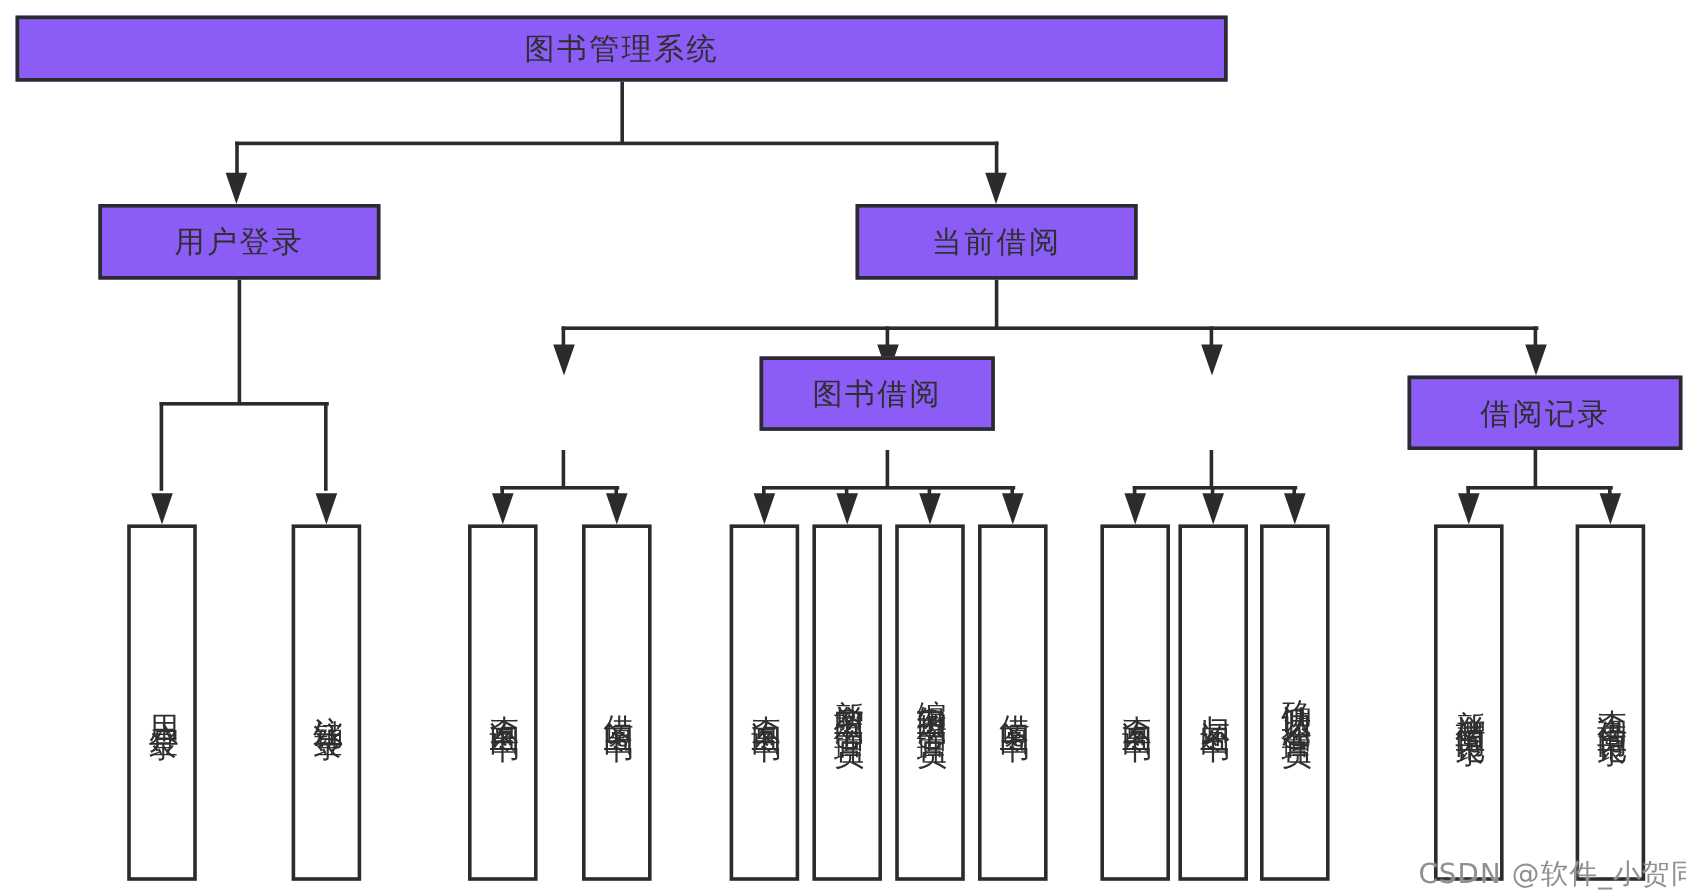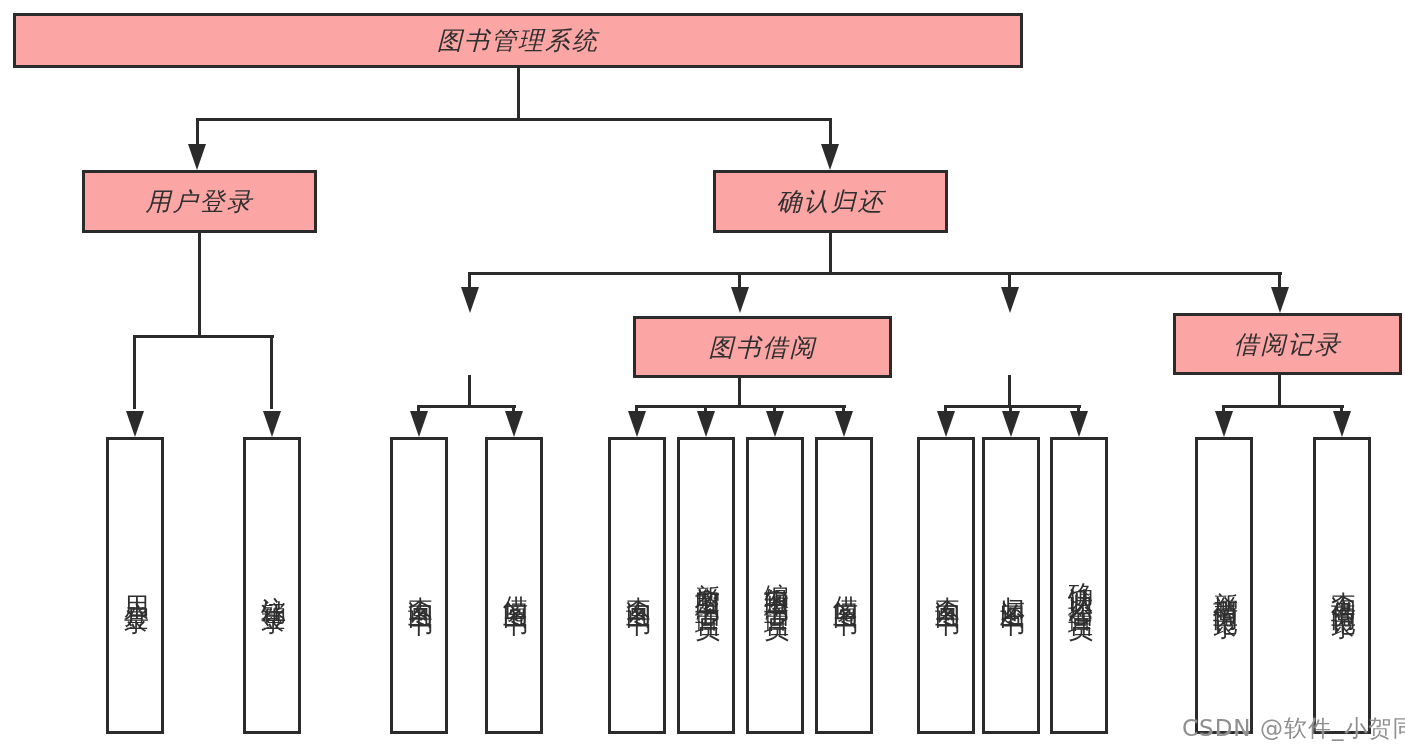--- a/index.html
+++ b/index.html
@@ -13,27 +13,26 @@
     position:relative;
     width:1405px;height:747px;
     background:var(--bg);
     overflow:hidden;
     font-family:"DejaVu Sans","Liberation Sans",sans-serif;
     color:var(--text);
   }
   .box{
     position:absolute;
     box-sizing:border-box;
-    background:#fca5a5;
+    background:#8b5cf6;
     border:3px solid var(--line);
     display:flex;align-items:center;justify-content:center;
     font-size:25px;letter-spacing:2px;
     white-space:nowrap;
     z-index:2;
-    font-style:italic;
   }
   .leaf{
     position:absolute;
     box-sizing:border-box;
     top:437px;width:58px;height:297px;
     background:#fff;
     border:3px solid var(--line);
     writing-mode:vertical-rl;
     text-orientation:mixed;
     text-align:center;
@@ -71,41 +70,41 @@
   <div class="box" style="left:13px;top:13px;width:1010px;height:55px">图书管理系统</div>
 
   <div class="line vline" style="left:517px;top:68px;height:52px"></div>
   <div class="line hline" style="left:196px;top:118px;width:636px"></div>
   <div class="line vline" style="left:196px;top:118px;height:30px"></div>
   <div class="line vline" style="left:829px;top:118px;height:30px"></div>
   <div class="arrow" style="left:188px;top:144px"></div>
   <div class="arrow" style="left:821px;top:144px"></div>
 
   <div class="box" style="left:82px;top:170px;width:235px;height:63px">用户登录</div>
-  <div class="box" style="left:713px;top:170px;width:235px;height:63px">确认归还</div>
+  <div class="box" style="left:713px;top:170px;width:235px;height:63px">当前借阅</div>
 
   <div class="line vline" style="left:198px;top:233px;height:104px"></div>
   <div class="line hline" style="left:133px;top:335px;width:141px"></div>
   <div class="line vline" style="left:133px;top:335px;height:74px"></div>
   <div class="line vline" style="left:270px;top:335px;height:74px"></div>
   <div class="arrow" style="left:126px;top:411px"></div>
   <div class="arrow" style="left:263px;top:411px"></div>
 
   <div class="line vline" style="left:829px;top:233px;height:41px"></div>
   <div class="line hline" style="left:468px;top:272px;width:814px"></div>
   <div class="line vline" style="left:468px;top:272px;height:16px"></div>
   <div class="line vline" style="left:738px;top:272px;height:16px"></div>
   <div class="line vline" style="left:1008px;top:272px;height:16px"></div>
   <div class="line vline" style="left:1278px;top:272px;height:16px"></div>
   <div class="arrow" style="left:461px;top:287px"></div>
   <div class="arrow" style="left:731px;top:287px"></div>
   <div class="arrow" style="left:1001px;top:287px"></div>
   <div class="arrow" style="left:1271px;top:287px"></div>
 
-  <div class="box" style="left:633px;top:316px;width:259px;height:62px">图书借阅</div>
+  <div class="box" style="left:633px;top:297px;width:196px;height:62px">图书借阅</div>
   <div class="box" style="left:1173px;top:313px;width:229px;height:62px">借阅记录</div>
 
   <div class="line vline" style="left:468px;top:375px;height:32px"></div>
   <div class="line hline" style="left:417px;top:405px;width:99px"></div>
   <div class="line vline" style="left:417px;top:405px;height:8px"></div>
   <div class="line vline" style="left:512px;top:405px;height:8px"></div>
   <div class="arrow" style="left:410px;top:411px"></div>
   <div class="arrow" style="left:505px;top:411px"></div>
 
   <div class="line vline" style="left:738px;top:375px;height:32px"></div>

